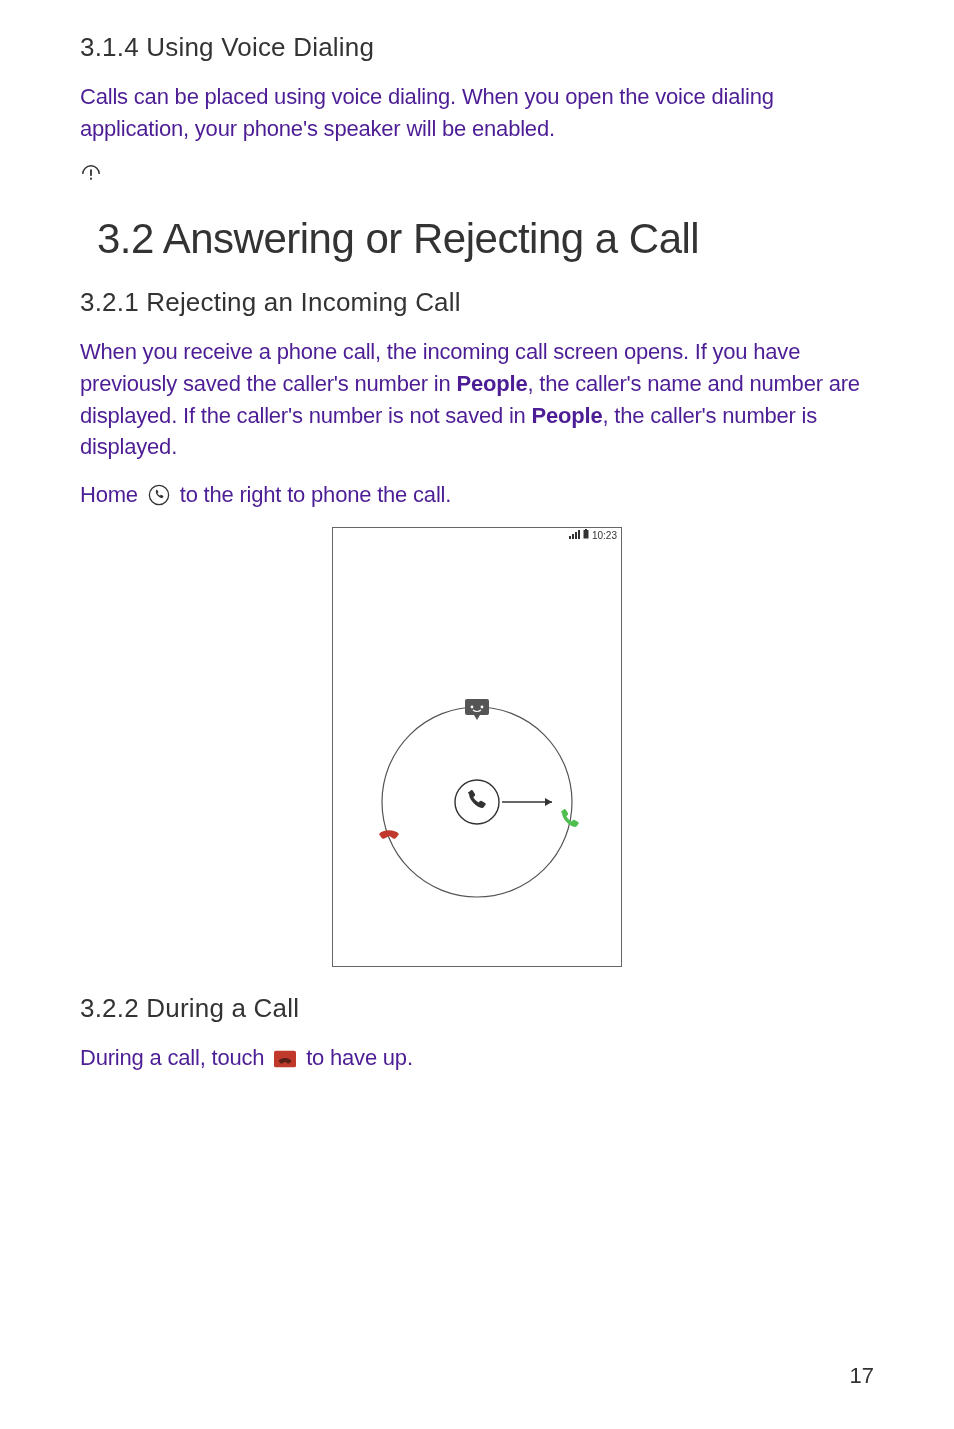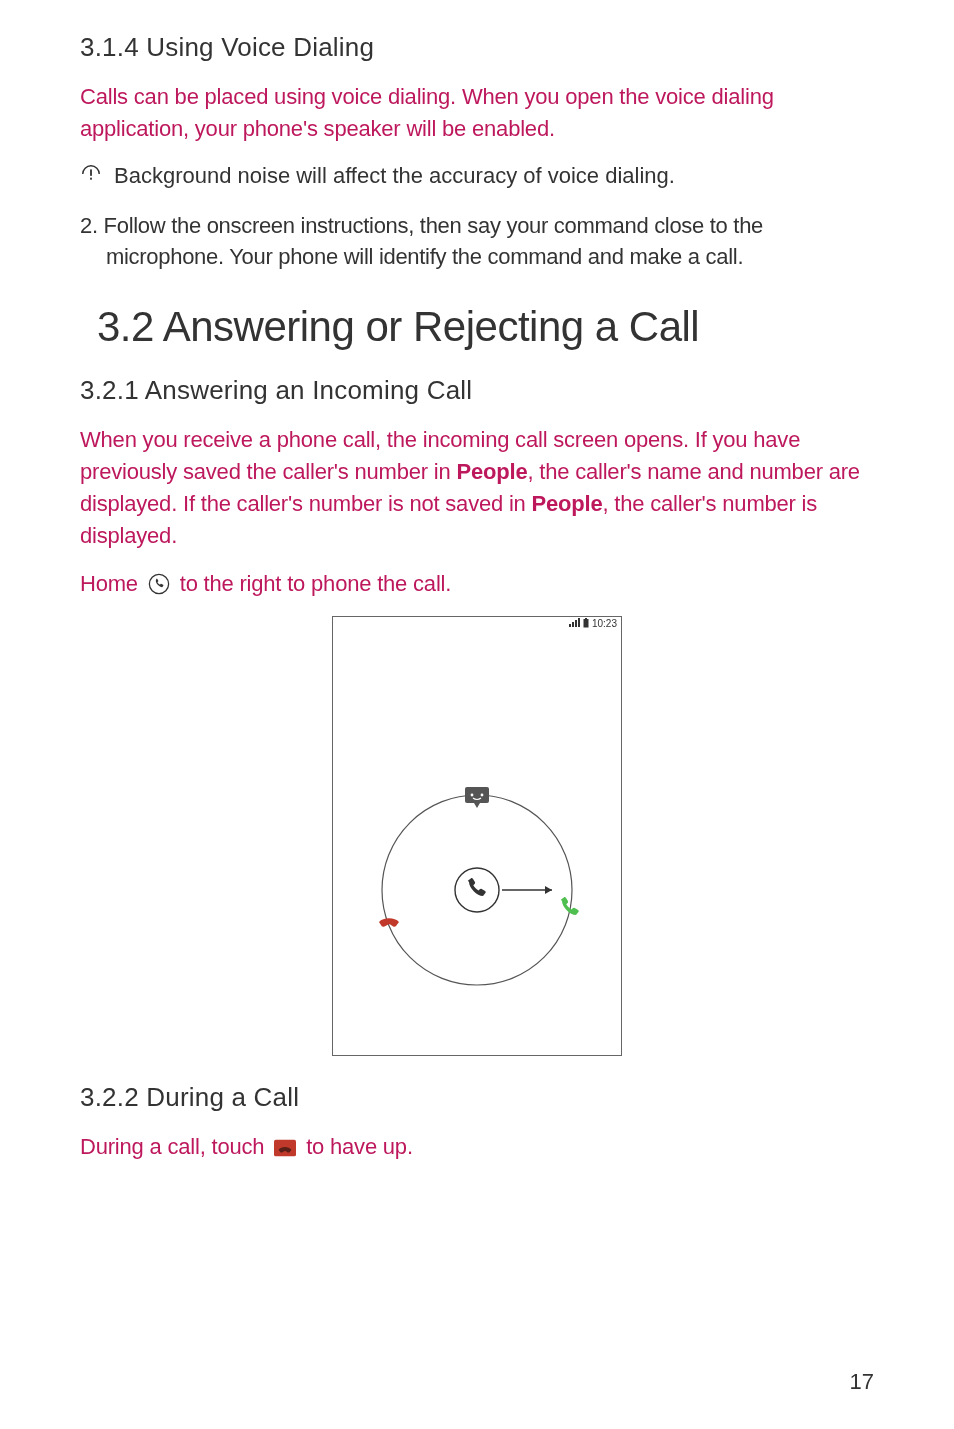--- a/index.html
+++ b/index.html
@@ -14,21 +14,21 @@
     }
     h2.sub-heading {
       font-size: 26px;
       font-weight: 400;
       color: #333;
       margin-bottom: 18px;
       letter-spacing: 0.2px;
     }
     p.body-text {
       font-size: 22px;
-      color: #be185d;
+      color: #4c1d95;
       line-height: 1.45;
       margin-bottom: 16px;
       letter-spacing: -0.2px;
     }
     .note-row {
       display: flex;
       align-items: flex-start;
       gap: 12px;
       margin: 14px 0 18px 0;
     }
@@ -96,21 +96,21 @@
       padding-top: 1px;
     }
     .call-ring {
       position: absolute;
       left: 50%;
       top: 56%;
       transform: translate(-50%, -50%);
     }
     .page-number {
       position: absolute;
-      bottom: 34px;
+      bottom: 40px;
       right: 80px;
       font-size: 22px;
       color: #333;
     }
     .end-call-icon {
       display: inline-block;
       vertical-align: -3px;
       width: 22px;
       height: 18px;
       margin: 0 4px;
@@ -132,30 +132,28 @@
 
 <div class="note-row">
   <span class="note-icon">
     <svg viewBox="0 0 24 24" width="22" height="22">
       <path d="M12 3 A9 9 0 0 1 21 12" fill="none" stroke="#333" stroke-width="1.6"></path>
       <path d="M12 3 A9 9 0 0 0 3 12" fill="none" stroke="#333" stroke-width="1.6"></path>
       <rect x="11" y="7" width="2" height="7" fill="#333"></rect>
       <rect x="11" y="16" width="2" height="2.2" fill="#333"></rect>
     </svg>
   </span>
-  <span class="note-text">Background noise will affect the accuracy of voice dialing.</span>
 </div>
 
 <ol class="steps">
-  <li>2. Follow the onscreen instructions, then say your command close to the microphone. Your phone will identify the command and make a call.</li>
 </ol>
 
 <h1 class="section-heading">3.2  Answering or Rejecting a Call</h1>
 
-<h2 class="sub-heading">3.2.1  Answering an Incoming Call</h2>
+<h2 class="sub-heading">3.2.1  Rejecting an Incoming Call</h2>
 
 <p class="body-text">
   <span>When you receive a phone call, the incoming call screen opens. If you have previously saved the caller's number in </span><span class="bold">People</span><span>, the caller's name and number are displayed. If the caller's number is not saved in </span><span class="bold">People</span><span>, the caller's number is displayed.</span>
 </p>
 
 <p class="body-text">
   <span>Home </span>
   <span class="drag-icon">
     <svg viewBox="0 0 24 24" width="22" height="22">
       <circle cx="12" cy="12" r="10.5" fill="none" stroke="#333" stroke-width="1.4"></circle>

